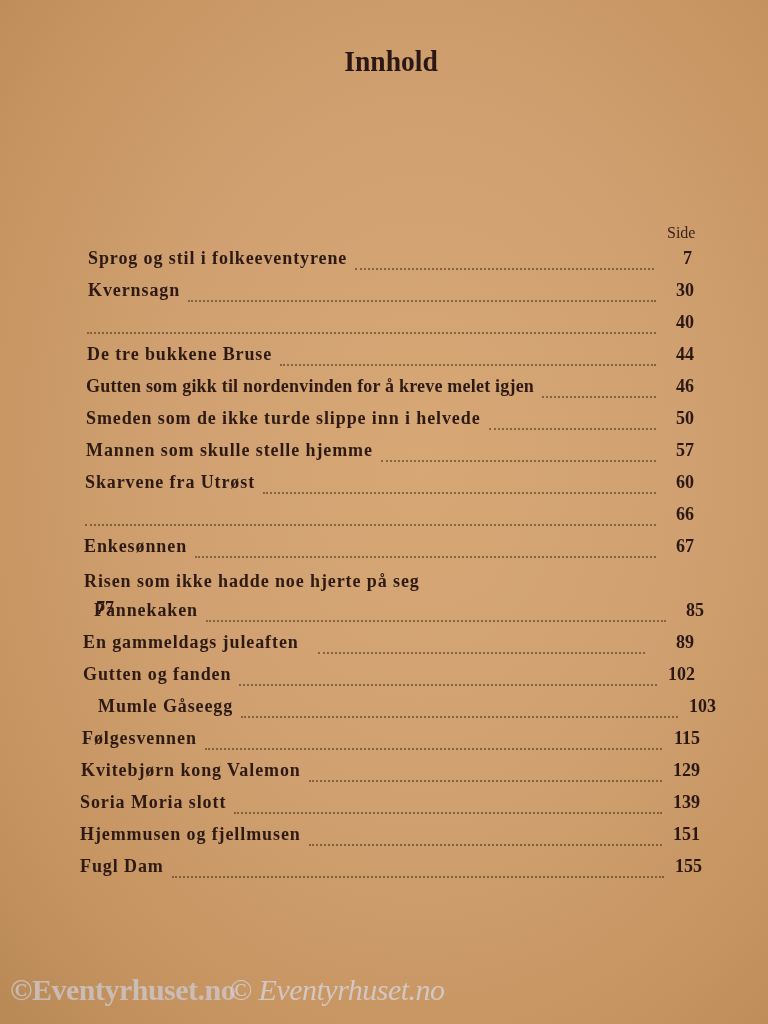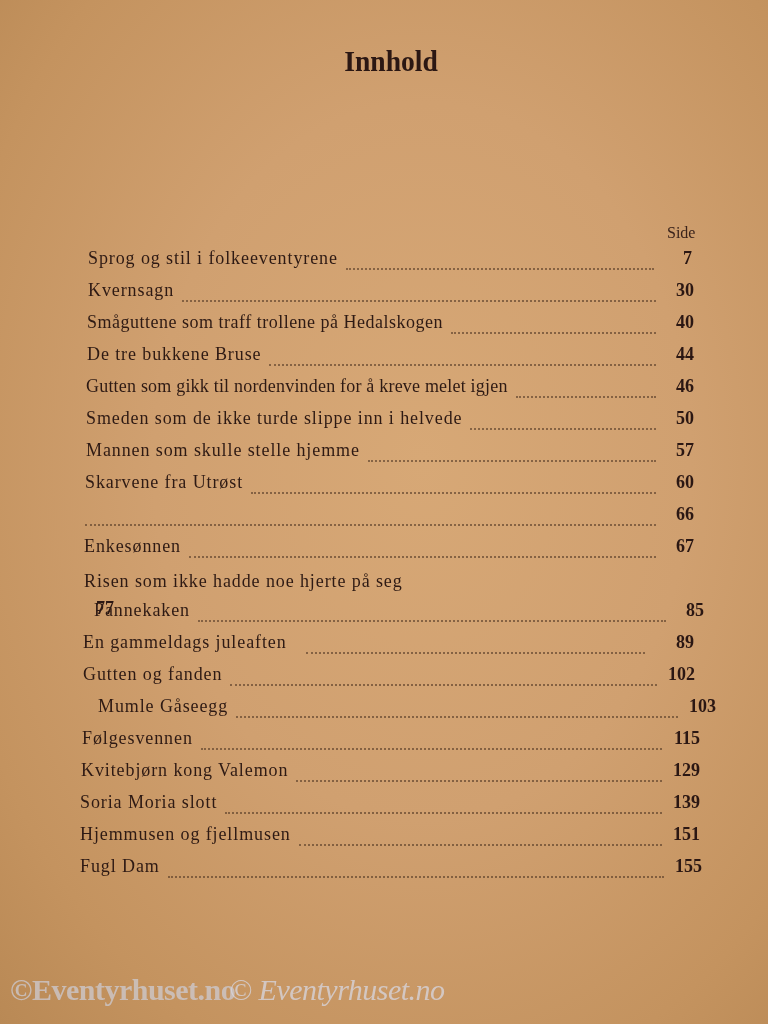--- a/index.html
+++ b/index.html
@@ -55,20 +55,21 @@
       font-family: "Liberation Serif", "DejaVu Serif", serif;
       font-size: 18px;
       color: #2e1a14;
       letter-spacing: 0.9px;
       white-space: nowrap;
     }
     .toc-title {
       flex: 0 0 auto;
       padding-right: 8px;
       transform-origin: left center;
+      font-weight: bold;
     }
     .toc-leader {
       flex: 1 1 auto;
       border-bottom: 2px dotted rgba(70, 45, 30, 0.55);
       height: 0;
       margin: 0 8px 4px 0;
       align-self: flex-end;
       position: relative;
       top: -6px;
     }
@@ -112,21 +113,20 @@
       <span class="toc-title">Sprog og stil i folkeeventyrene</span>
       <span class="toc-leader"></span>
       <span class="toc-page">7</span>
     </div>
     <div class="toc-row" style="top:32px;left:88px;width:606px;">
       <span class="toc-title">Kvernsagn</span>
       <span class="toc-leader"></span>
       <span class="toc-page">30</span>
     </div>
     <div class="toc-row" style="top:64px;left:87px;width:607px;">
-      <span class="toc-title" style="letter-spacing:0.5px;">Småguttene som traff trollene på Hedalskogen</span>
       <span class="toc-leader"></span>
       <span class="toc-page">40</span>
     </div>
     <div class="toc-row" style="top:96px;left:87px;width:607px;">
       <span class="toc-title">De tre bukkene Bruse</span>
       <span class="toc-leader"></span>
       <span class="toc-page">44</span>
     </div>
     <div class="toc-row" style="top:128px;left:86px;width:608px;">
       <span class="toc-title" style="letter-spacing:0.2px;">Gutten som gikk til nordenvinden for å kreve melet igjen</span>

